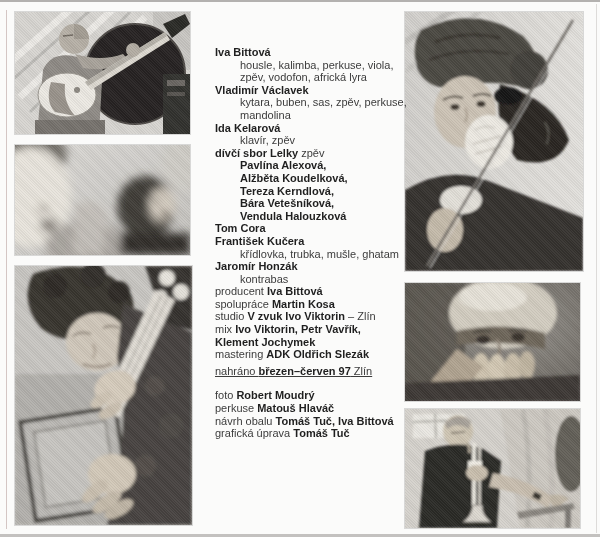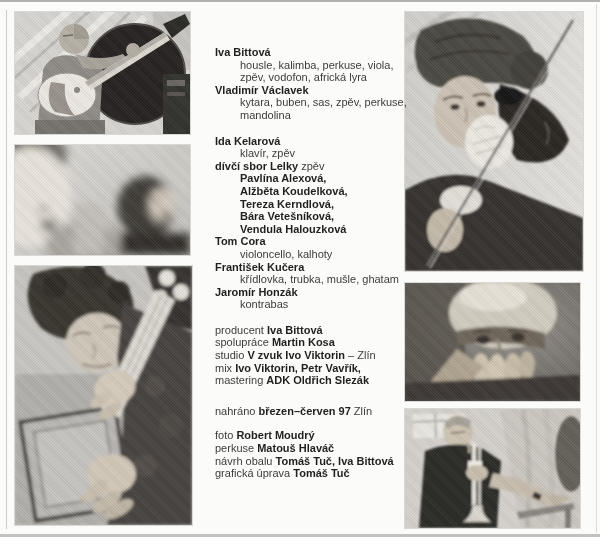--- a/index.html
+++ b/index.html
@@ -29,23 +29,23 @@
   #photo-guitarist { left:15px;  top:266px; width:177px; height:259px; }
   #photo-violinist { left:405px; top:12px;  width:178px; height:259px; }
   #photo-thinker   { left:405px; top:283px; width:175px; height:118px; }
   #photo-trumpeter { left:405px; top:409px; width:175px; height:119px; }
 
   .credits {
     position:absolute; left:215px; top:46px; width:188px;
     font-size:11px; line-height:12.6px; color:#3c3c3c;
     white-space:nowrap;
   }
-  .credit-section { margin-top:13px; }
+  .credit-section { }
   .credit-section:first-child { margin-top:0; }
-  .credit-section:nth-child(4) { margin-top:18px; }
+  .credit-section:nth-child(4) { margin-top:4px;text-decoration:underline; }
   .credit-section:nth-child(5) { margin-top:12px; }
   .credit-line.indent-1 { padding-left:25px; }
   .credit-line .bold { font-weight:700; color:#1f1f1f; }
   .credit-line .reg  { font-weight:400; color:#3c3c3c; }
 </style>
 </head>
 <body>
 
 <div class="page">
   <div class="edge-top"></div>
@@ -289,31 +289,31 @@
       <div class="credit-section">
         <div class="credit-line indent-0"><span class="bold">Ida Kelarová</span></div>
         <div class="credit-line indent-1"><span class="reg">klavír, zpěv</span></div>
         <div class="credit-line indent-0"><span class="bold">dívčí sbor Lelky</span><span class="reg"> zpěv</span></div>
         <div class="credit-line indent-1"><span class="bold">Pavlína Alexová,</span></div>
         <div class="credit-line indent-1"><span class="bold">Alžběta Koudelková,</span></div>
         <div class="credit-line indent-1"><span class="bold">Tereza Kerndlová,</span></div>
         <div class="credit-line indent-1"><span class="bold">Bára Vetešníková,</span></div>
         <div class="credit-line indent-1"><span class="bold">Vendula Halouzková</span></div>
         <div class="credit-line indent-0"><span class="bold">Tom Cora</span></div>
-        <div class="credit-line indent-1"><span class="reg">violoncello, kalhoty</span></div>
         <div class="credit-line indent-0"><span class="bold">František Kučera</span></div>
         <div class="credit-line indent-1"><span class="reg">křídlovka, trubka, mušle, ghatam</span></div>
         <div class="credit-line indent-0"><span class="bold">Jaromír Honzák</span></div>
         <div class="credit-line indent-1"><span class="reg">kontrabas</span></div>
       </div>
       <div class="credit-section">
         <div class="credit-line indent-0"><span class="reg">producent </span><span class="bold">Iva Bittová</span></div>
         <div class="credit-line indent-0"><span class="reg">spolupráce </span><span class="bold">Martin Kosa</span></div>
         <div class="credit-line indent-0"><span class="reg">studio </span><span class="bold">V zvuk Ivo Viktorin</span><span class="reg"> – Zlín</span></div>
         <div class="credit-line indent-0"><span class="reg">mix </span><span class="bold">Ivo Viktorin, Petr Vavřík,</span></div>
+        <div class="credit-line indent-0"><span class="bold">Klement Jochymek</span></div>
         <div class="credit-line indent-0"><span class="reg">mastering </span><span class="bold">ADK Oldřich Slezák</span></div>
       </div>
       <div class="credit-section">
         <div class="credit-line indent-0"><span class="reg">nahráno </span><span class="bold">březen–červen 97</span><span class="reg"> Zlín</span></div>
       </div>
       <div class="credit-section">
         <div class="credit-line indent-0"><span class="reg">foto </span><span class="bold">Robert Moudrý</span></div>
         <div class="credit-line indent-0"><span class="reg">perkuse </span><span class="bold">Matouš Hlaváč</span></div>
         <div class="credit-line indent-0"><span class="reg">návrh obalu </span><span class="bold">Tomáš Tuč, Iva Bittová</span></div>
         <div class="credit-line indent-0"><span class="reg">grafická úprava </span><span class="bold">Tomáš Tuč</span></div>

